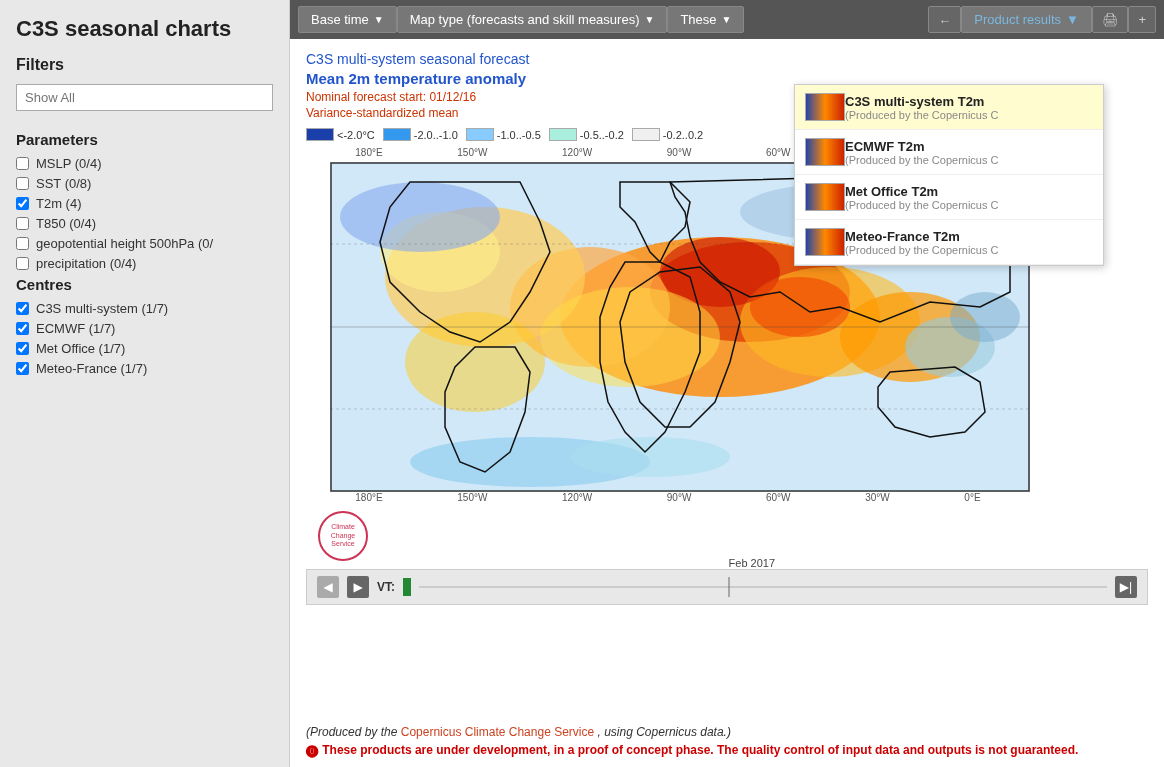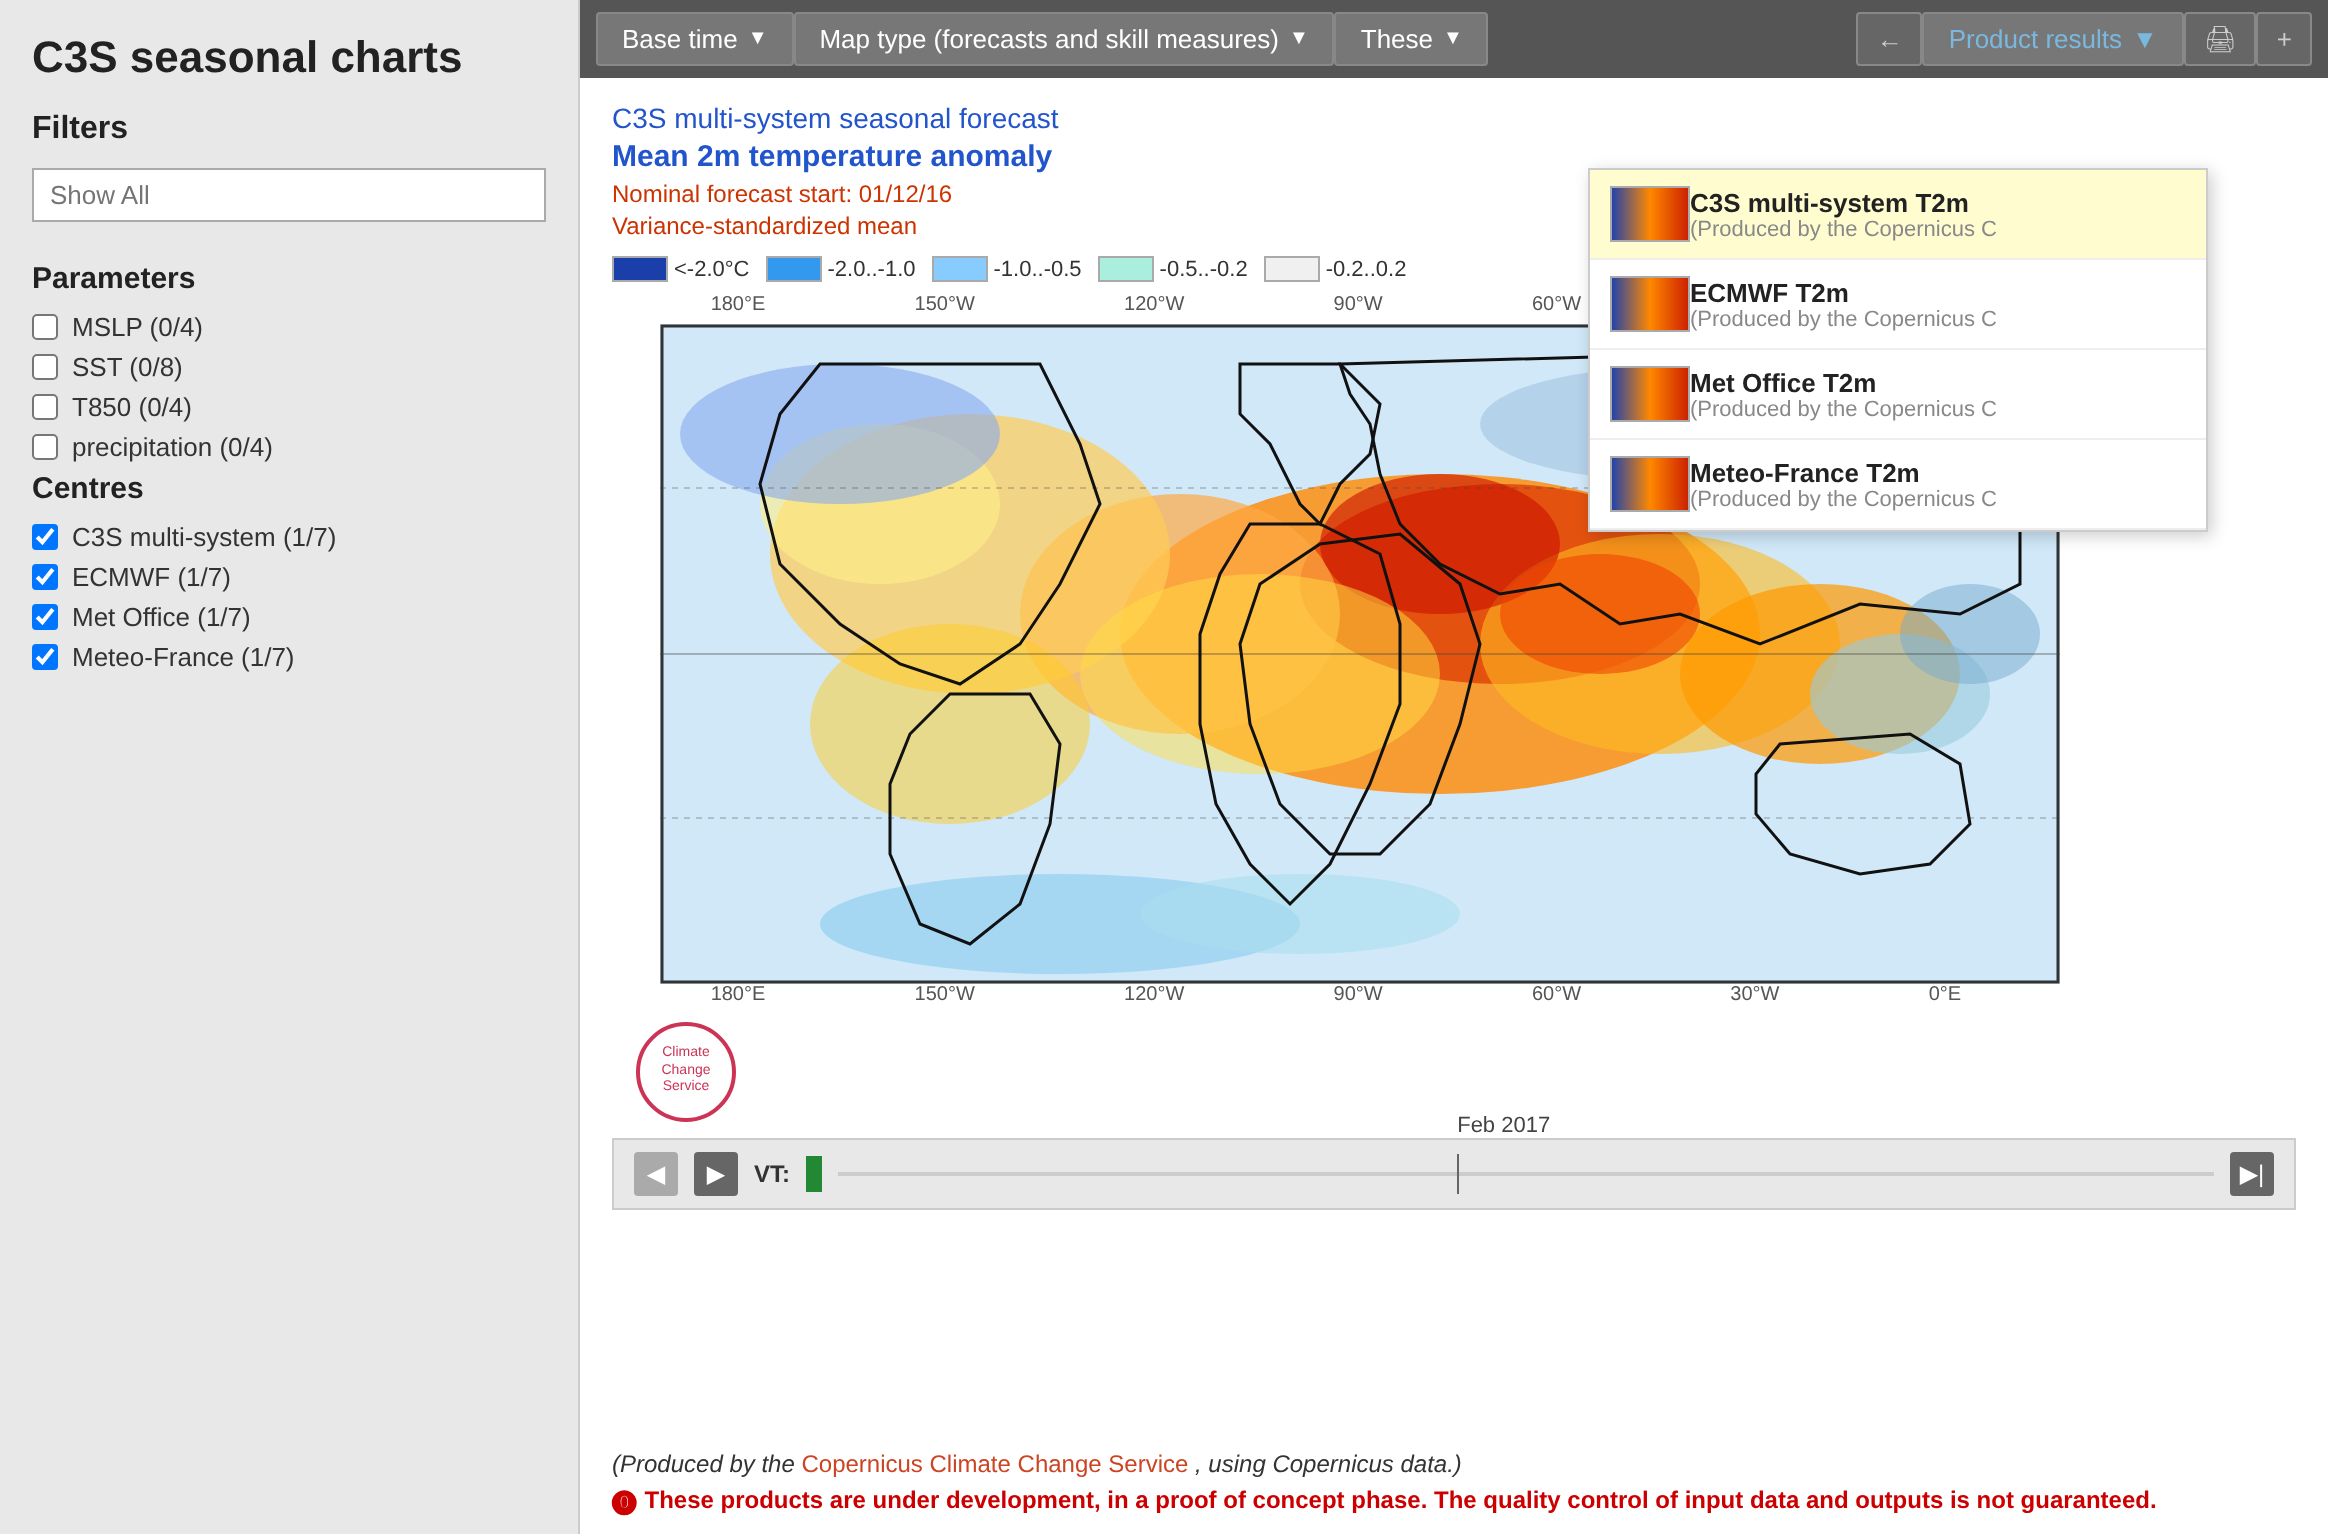--- a/index.html
+++ b/index.html
@@ -371,22 +371,30 @@
     <div id="parameters-list">
         <div class="checkbox-item">
           <input type="checkbox" style="">
           <span class="checkbox-label">MSLP (0/4)</span>
         </div>
         <div class="checkbox-item">
           <input type="checkbox" style="">
           <span class="checkbox-label">SST (0/8)</span>
         </div>
         <div class="checkbox-item">
+          <input type="checkbox" checked="" style="">
+          <span class="checkbox-label">T2m (4)</span>
+        </div>
+        <div class="checkbox-item">
           <input type="checkbox" style="">
           <span class="checkbox-label">T850 (0/4)</span>
+        </div>
+        <div class="checkbox-item">
+          <input type="checkbox" style="">
+          <span class="checkbox-label">geopotential height 500hPa (0/</span>
         </div>
         <div class="checkbox-item">
           <input type="checkbox" style="">
           <span class="checkbox-label">precipitation (0/4)</span>
         </div>
       </div>
     
     <div class="section-title">Centres</div>
     
     <div id="centres-list">

